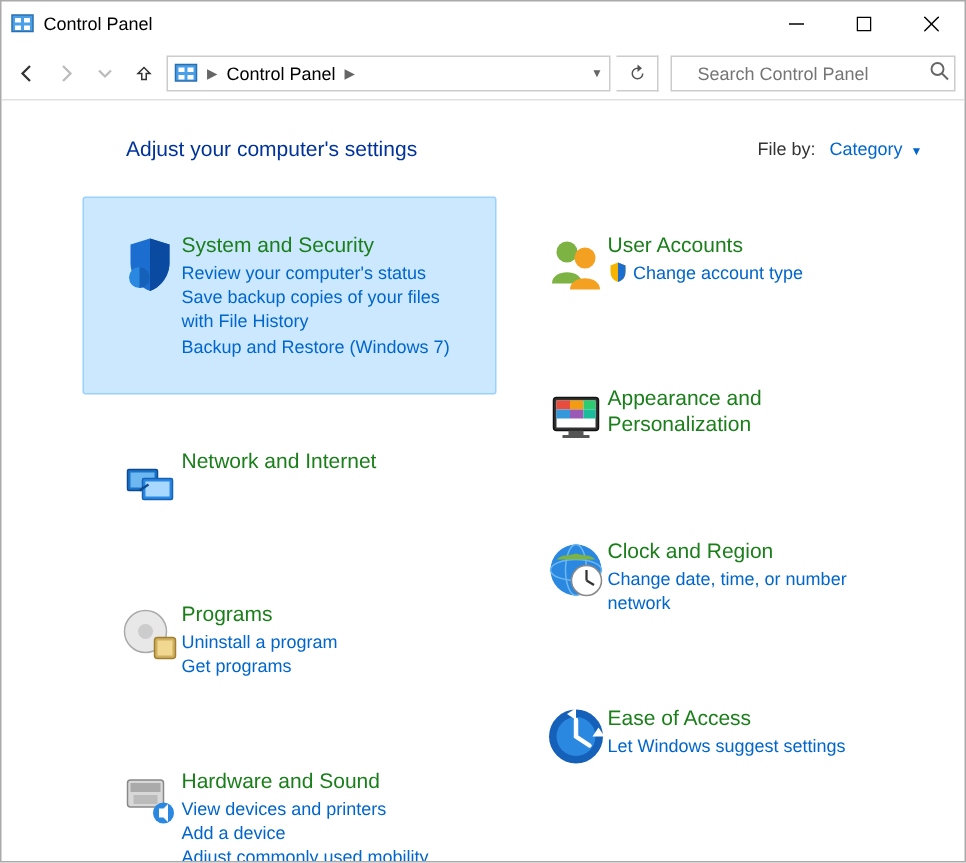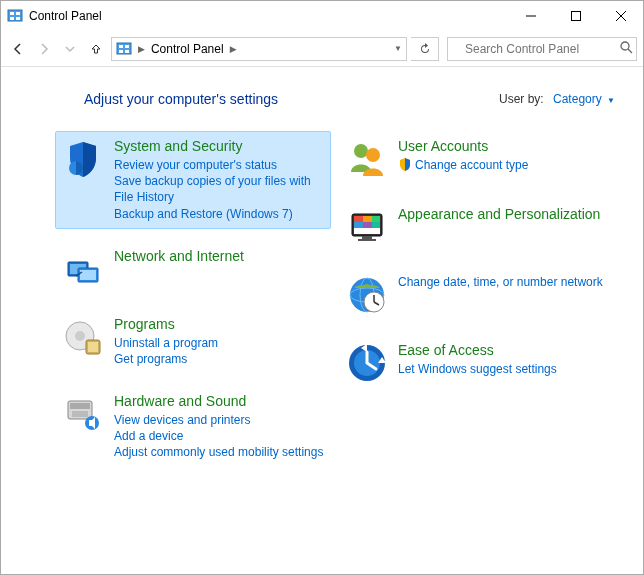--- a/index.html
+++ b/index.html
@@ -23,21 +23,21 @@
 .searchbox input { border: none; outline: none; flex: 1; font-size: 12px; }
 .searchbox .si { color: #666; }
 .content { padding: 24px 28px 28px 54px; }
 .headerline { display: flex; align-items: center; margin-bottom: 24px; margin-left: 29px; }
 .headerline h1 { color: #003399; font-weight: normal; font-size: 14px; flex: 1; }
 .viewby { font-size: 12px; color: #333; }
 .viewby .catlink { color: #0066cc; margin-left: 6px; }
 .viewby .dd { color: #0066cc; font-size: 8px; margin-left: 2px; }
 .columns { display: flex; gap: 8px; }
 .col { flex: 1; display: flex; flex-direction: column; gap: 12px; }
-.cat { display: flex; gap: 10px; padding: 6px; border: 1px solid transparent; border-radius: 2px; }
+.cat { display: flex; padding: 23px; border: 1px solid transparent; border-radius: 2px; }
 .cat.selected { background: #cce8ff; border: 1px solid #99d1ff; }
 .caticon { width: 42px; height: 42px; flex-shrink: 0; }
 .cattext { display: flex; flex-direction: column; }
 .cattitle { color: #1a7f1a; font-size: 14px; line-height: 1.2; margin-bottom: 2px; }
 .catlink { color: #0066cc; font-size: 12px; line-height: 1.35; cursor: pointer; }
 a { text-decoration: none; }
 </style>
 </head>
 <body>
 
@@ -121,21 +121,21 @@
           <circle cx="5" cy="5" r="4" fill="none" stroke="#666" stroke-width="1.3"></circle>
           <line x1="8" y1="8" x2="12" y2="12" stroke="#666" stroke-width="1.3"></line>
         </svg></span>
   </div>
 </div>
 
 <div class="content">
   <div class="headerline">
     <h1>Adjust your computer's settings</h1>
     <div class="viewby">
-      <span>User by:</span>
+      <span>File by:</span>
       <a class="catlink" href="#"><span>Category</span> <span class="dd">▼</span></a>
     </div>
   </div>
 
   <div class="columns">
     <div class="col" id="left-col">
         <div class="cat selected">
           <div class="caticon"><svg viewBox="0 0 42 42">
               <use href="#ic-system-security"></use>
             </svg></div>
@@ -194,20 +194,21 @@
             </svg></div>
           <div class="cattext">
             <a href="#" class="cattitle">Appearance and Personalization</a>
           </div>
         </div>
         <div class="cat">
           <div class="caticon"><svg viewBox="0 0 42 42">
               <use href="#ic-clock-region"></use>
             </svg></div>
           <div class="cattext">
+            <a href="#" class="cattitle">Clock and Region</a>
             <a href="#" class="catlink">Change date, time, or number network</a>
           </div>
         </div>
         <div class="cat">
           <div class="caticon"><svg viewBox="0 0 42 42">
               <use href="#ic-ease-of-access"></use>
             </svg></div>
           <div class="cattext">
             <a href="#" class="cattitle">Ease of Access</a>
             <a href="#" class="catlink">Let Windows suggest settings</a>

